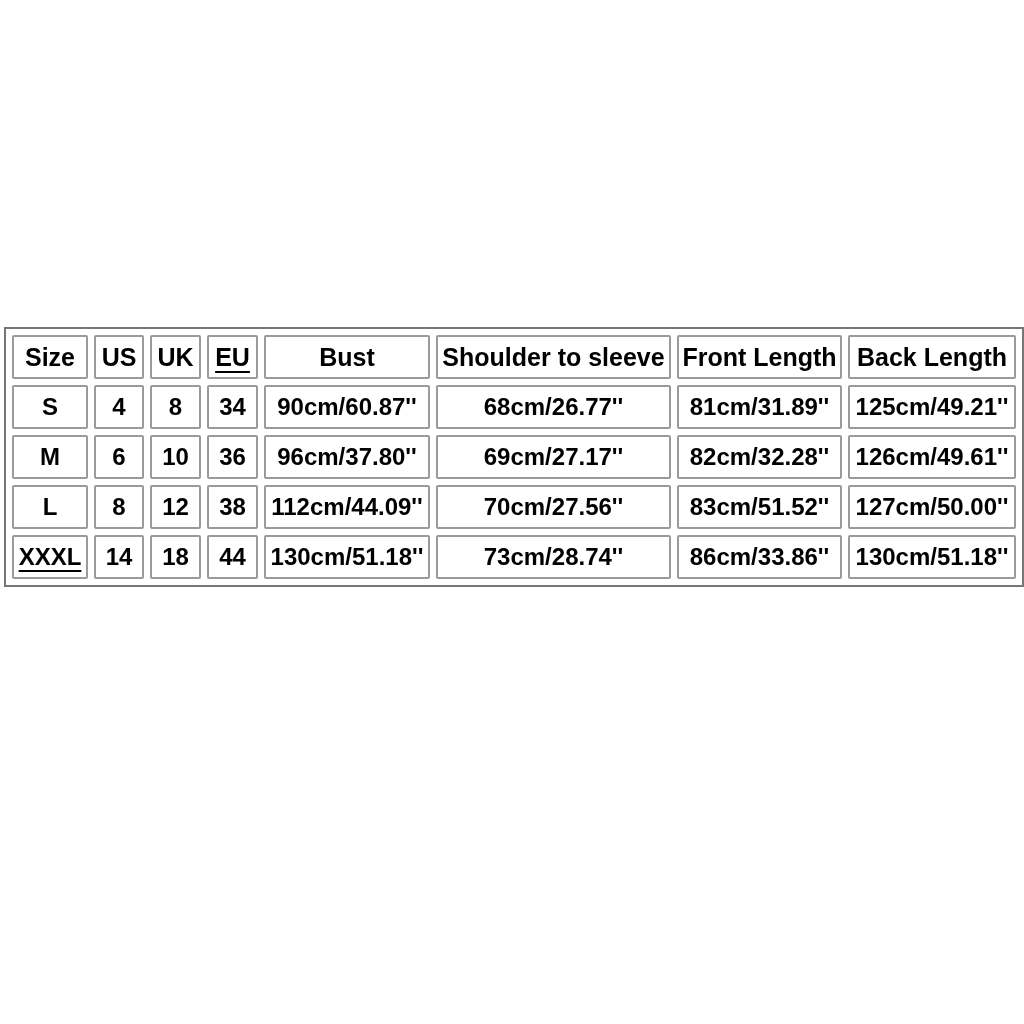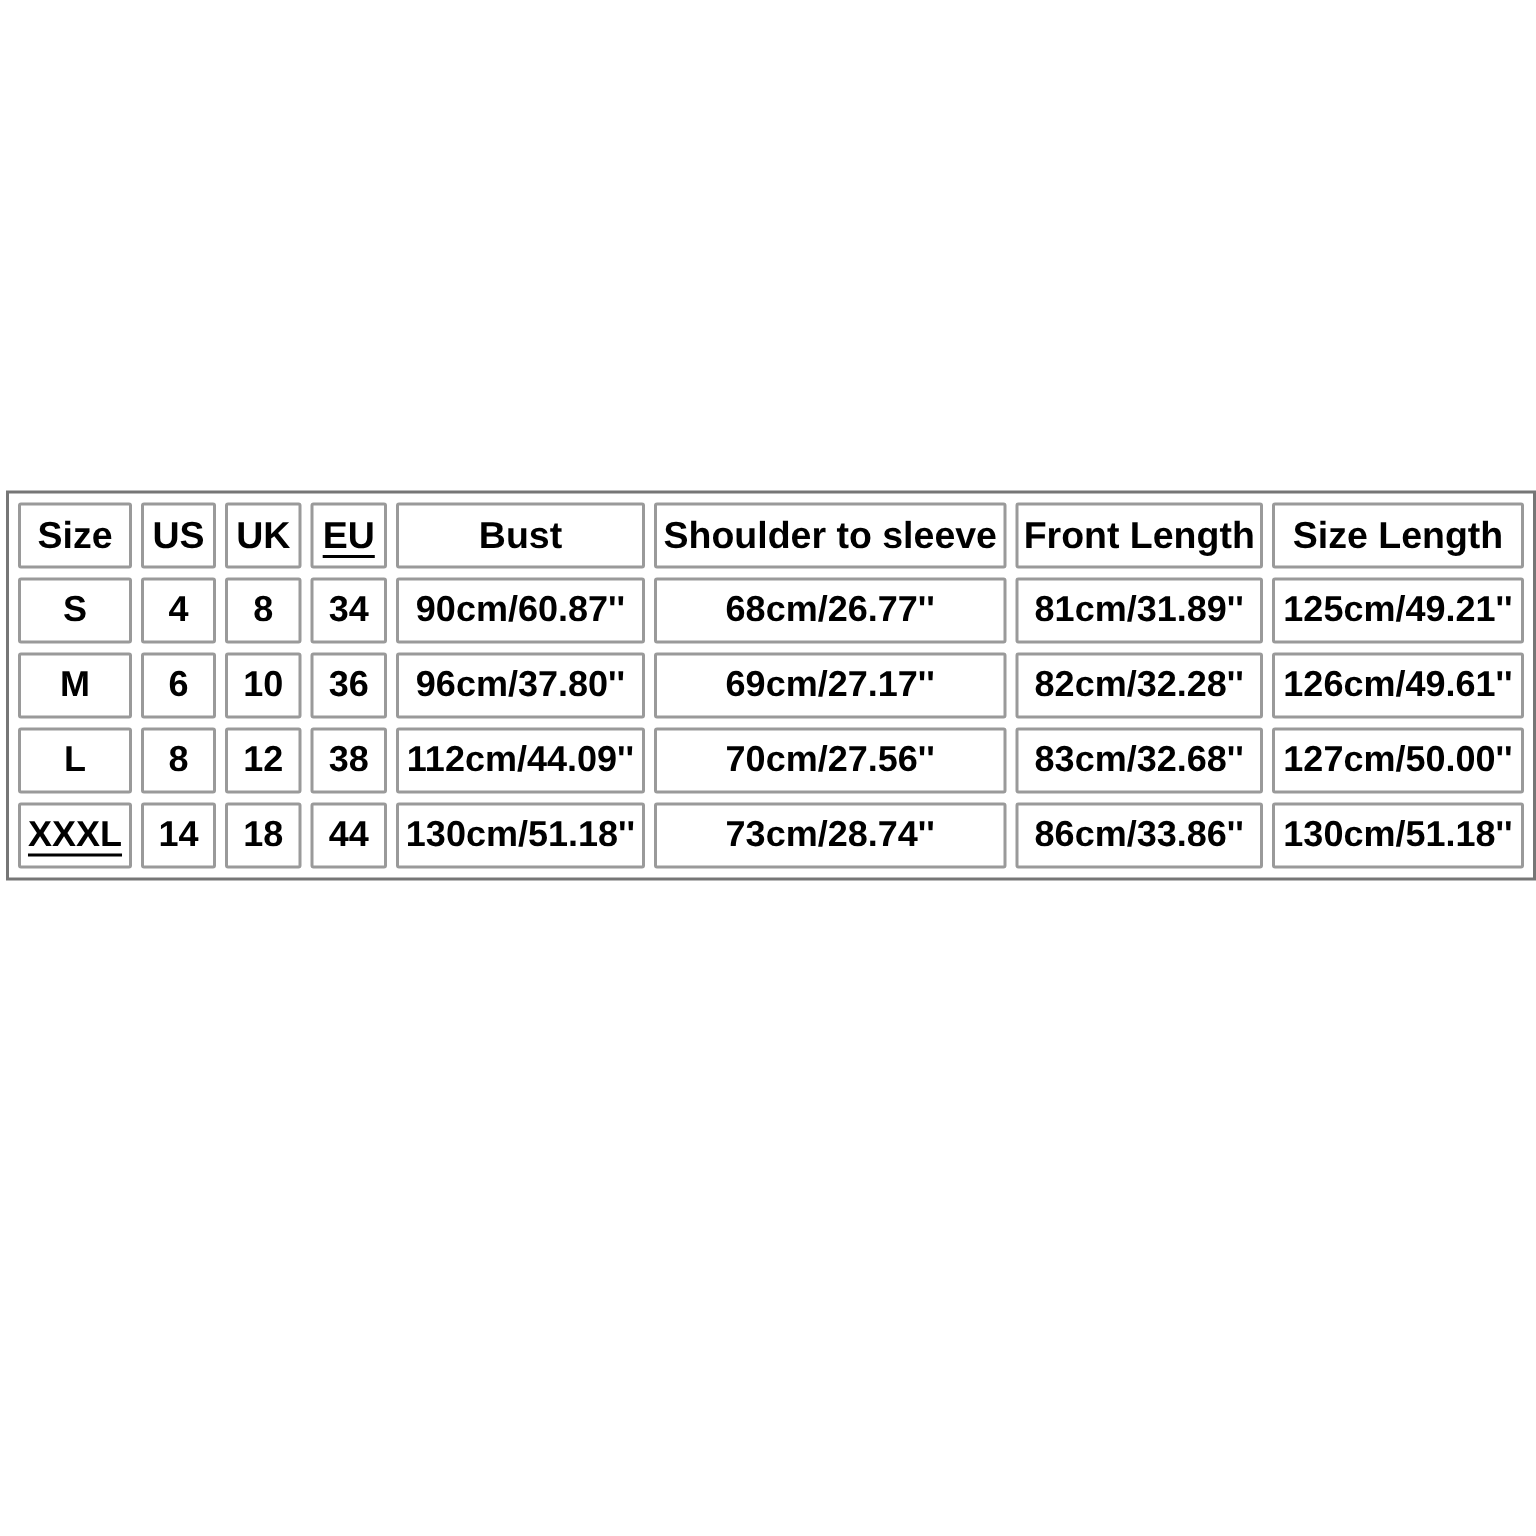--- a/index.html
+++ b/index.html
@@ -75,21 +75,21 @@
     </colgroup>
     <thead>
       <tr>
         <th>Size</th>
         <th>US</th>
         <th>UK</th>
         <th class="misspell">EU</th>
         <th>Bust</th>
         <th>Shoulder to sleeve</th>
         <th>Front Length</th>
-        <th>Size Length</th>
+        <th>Back Length</th>
       </tr>
     </thead>
     <tbody>
       <tr>
         <td>S</td>
         <td>4</td>
         <td>8</td>
         <td>34</td>
         <td>90cm/60.87''</td>
         <td>68cm/26.77''</td>
@@ -106,21 +106,21 @@
         <td>82cm/32.28''</td>
         <td>126cm/49.61''</td>
       </tr>
       <tr>
         <td>L</td>
         <td>8</td>
         <td>12</td>
         <td>38</td>
         <td>112cm/44.09''</td>
         <td>70cm/27.56''</td>
-        <td>83cm/32.68''</td>
+        <td>83cm/51.52''</td>
         <td>127cm/50.00''</td>
       </tr>
       <tr>
         <td class="misspell">XXXL</td>
         <td>14</td>
         <td>18</td>
         <td>44</td>
         <td>130cm/51.18''</td>
         <td>73cm/28.74''</td>
         <td>86cm/33.86''</td>

